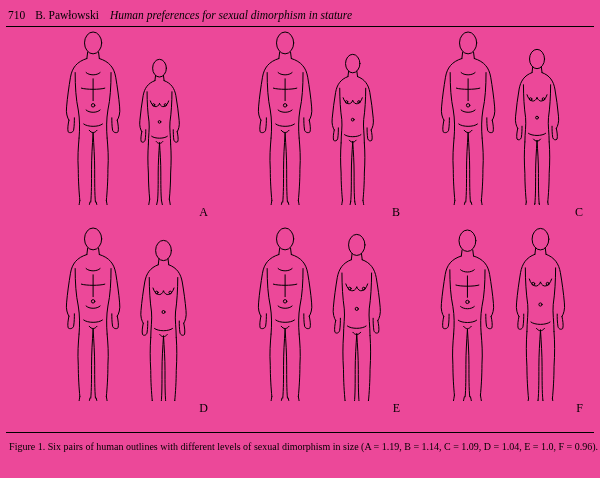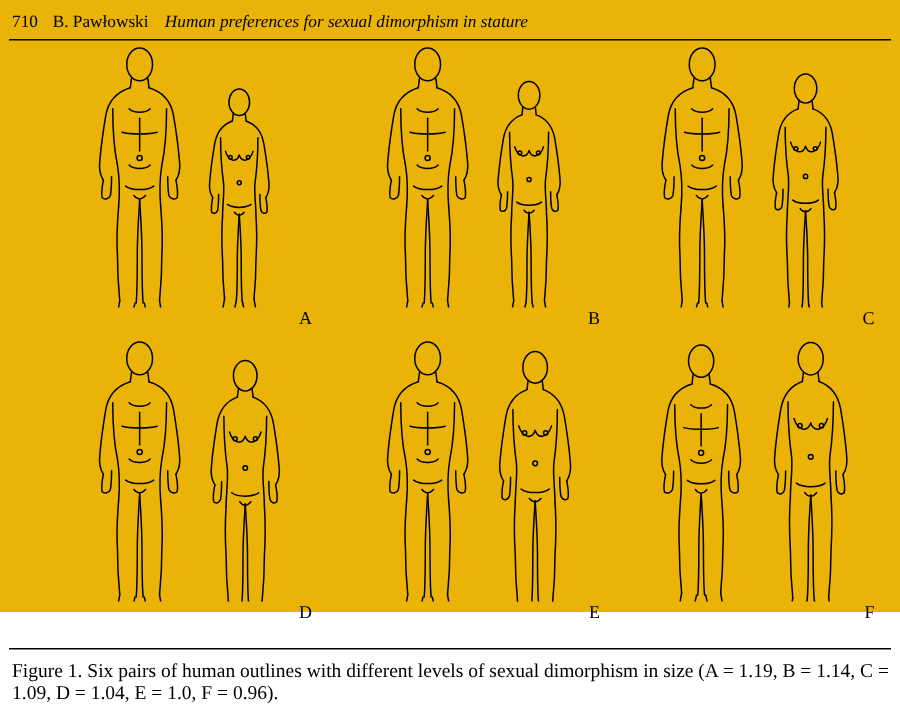--- a/index.html
+++ b/index.html
@@ -10,22 +10,22 @@
   body {
     width: 600px;
     height: 478px;
     overflow: hidden;
     font-family: "Liberation Serif", serif;
     color: #000;
   }
   .page {
     position: relative;
     width: 600px;
-    height: 408px;
-    background: #eab308;
+    height: 478px;
+    background: #ec4899;
   }
   .running-head {
     position: absolute;
     top: 8px;
     left: 8px;
     right: 8px;
     font-size: 11.5px;
     line-height: 14px;
     white-space: nowrap;
   }
@@ -78,23 +78,23 @@
     right: 22px;
     bottom: 0px;
     font-size: 12px;
     font-family: "Liberation Serif", serif;
   }
   .caption {
     position: absolute;
     left: 8px;
     right: 2px;
     top: 440px;
-    font-size: 13px;
+    font-size: 10px;
     line-height: 14.5px;
-    text-align: left;
+    text-align: right;
   }
   svg { display: block; }
   .fig line, .fig path, .fig ellipse, .fig circle, .fig polyline {
     fill: none;
     stroke: #000;
     stroke-width: 1;
     stroke-linecap: round;
     stroke-linejoin: round;
     vector-effect: non-scaling-stroke;
   }

